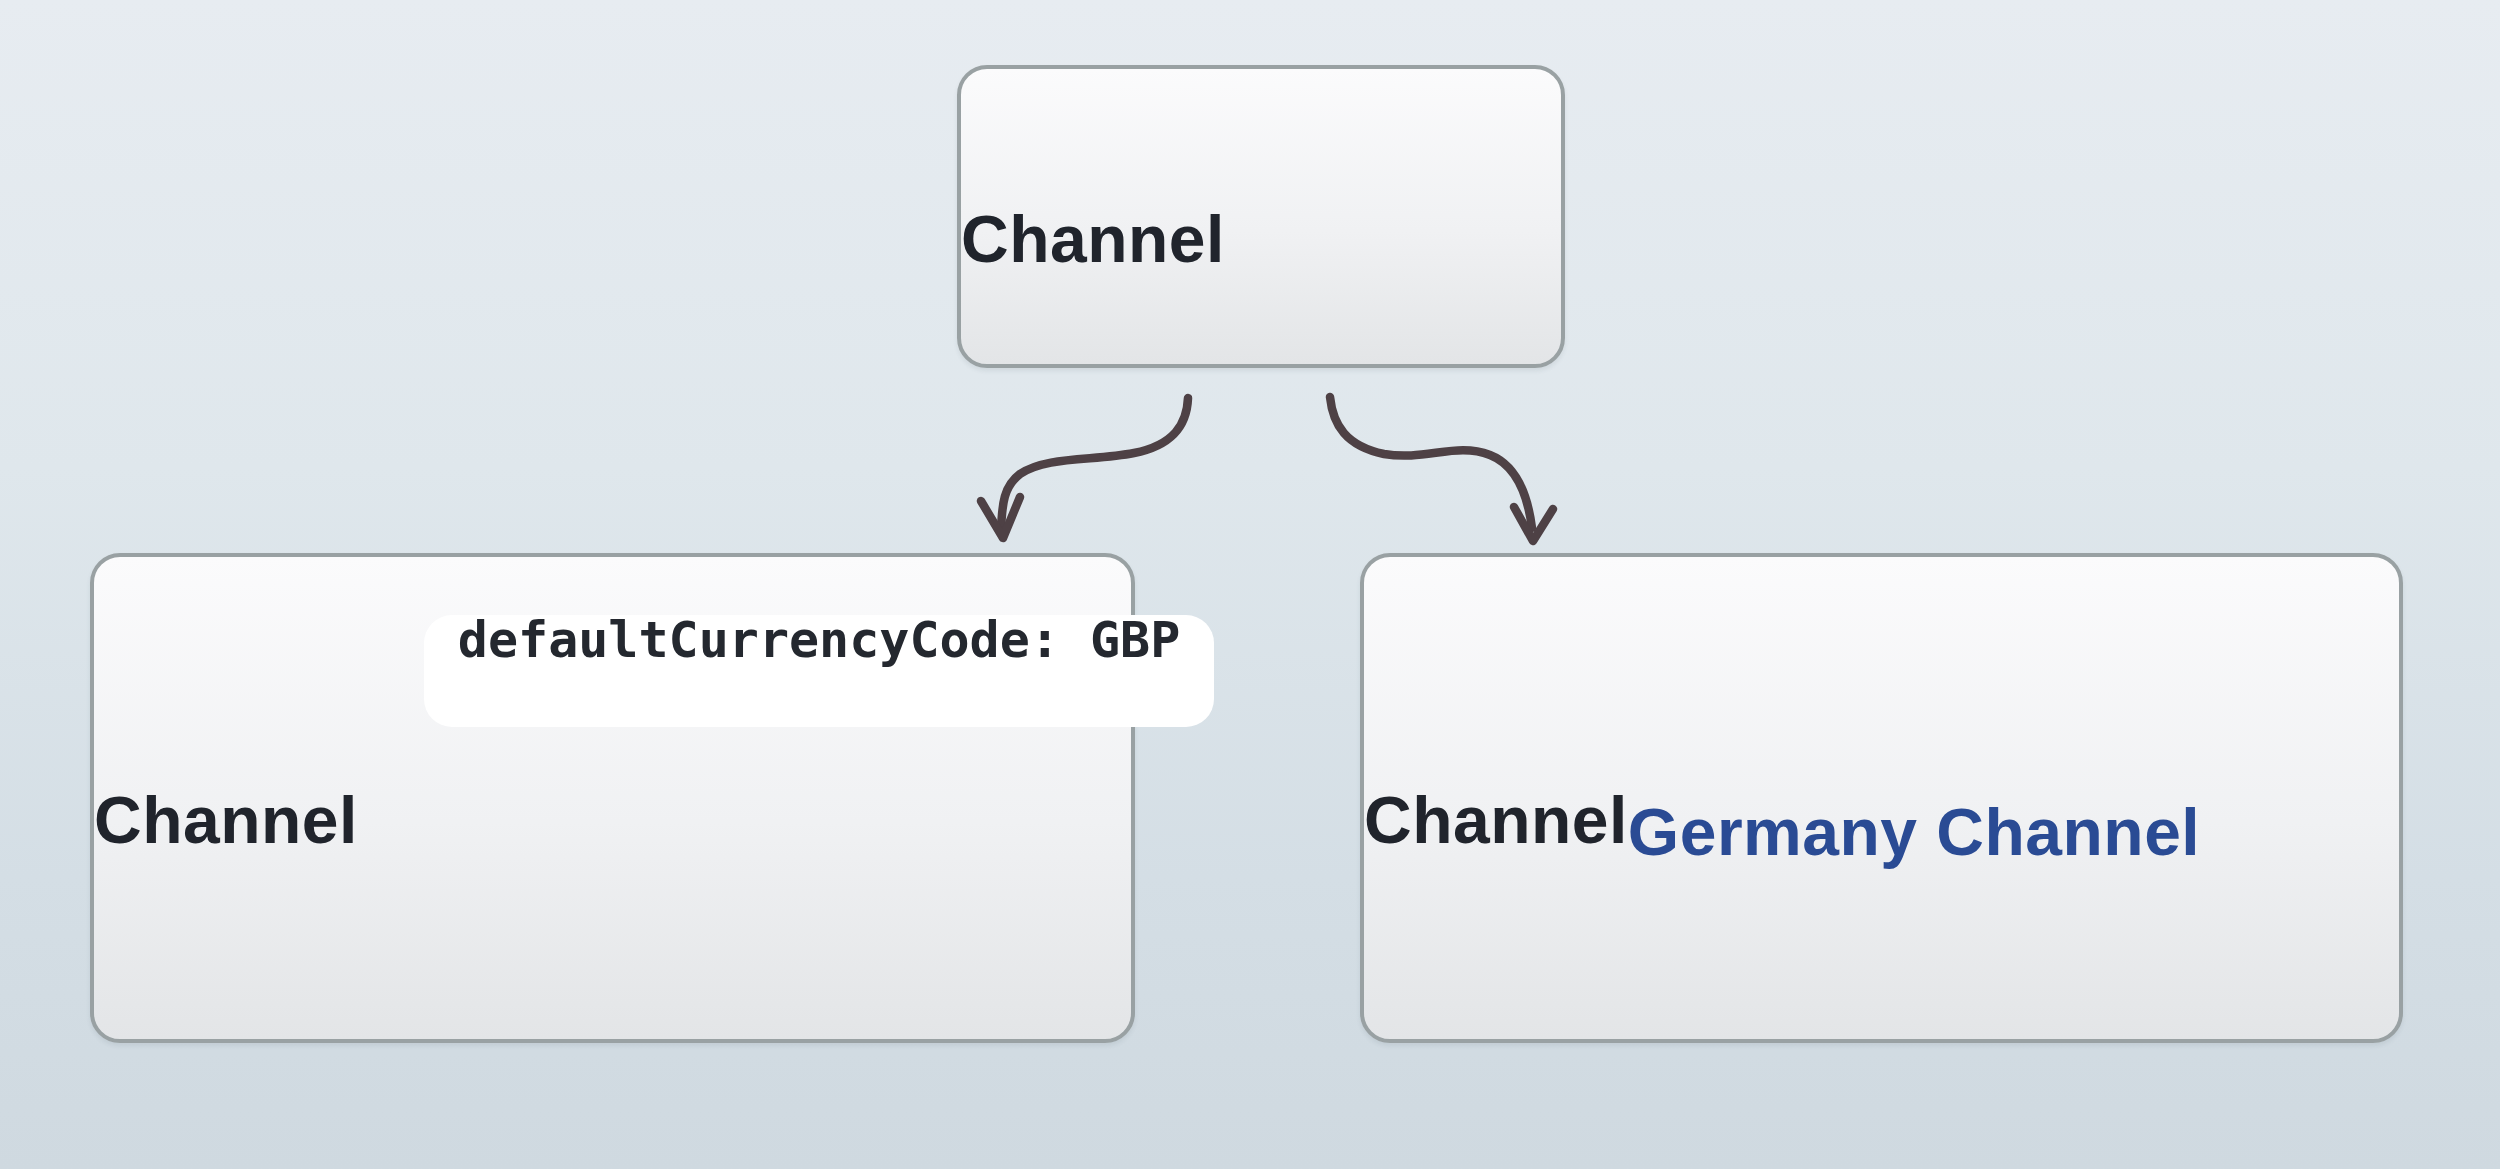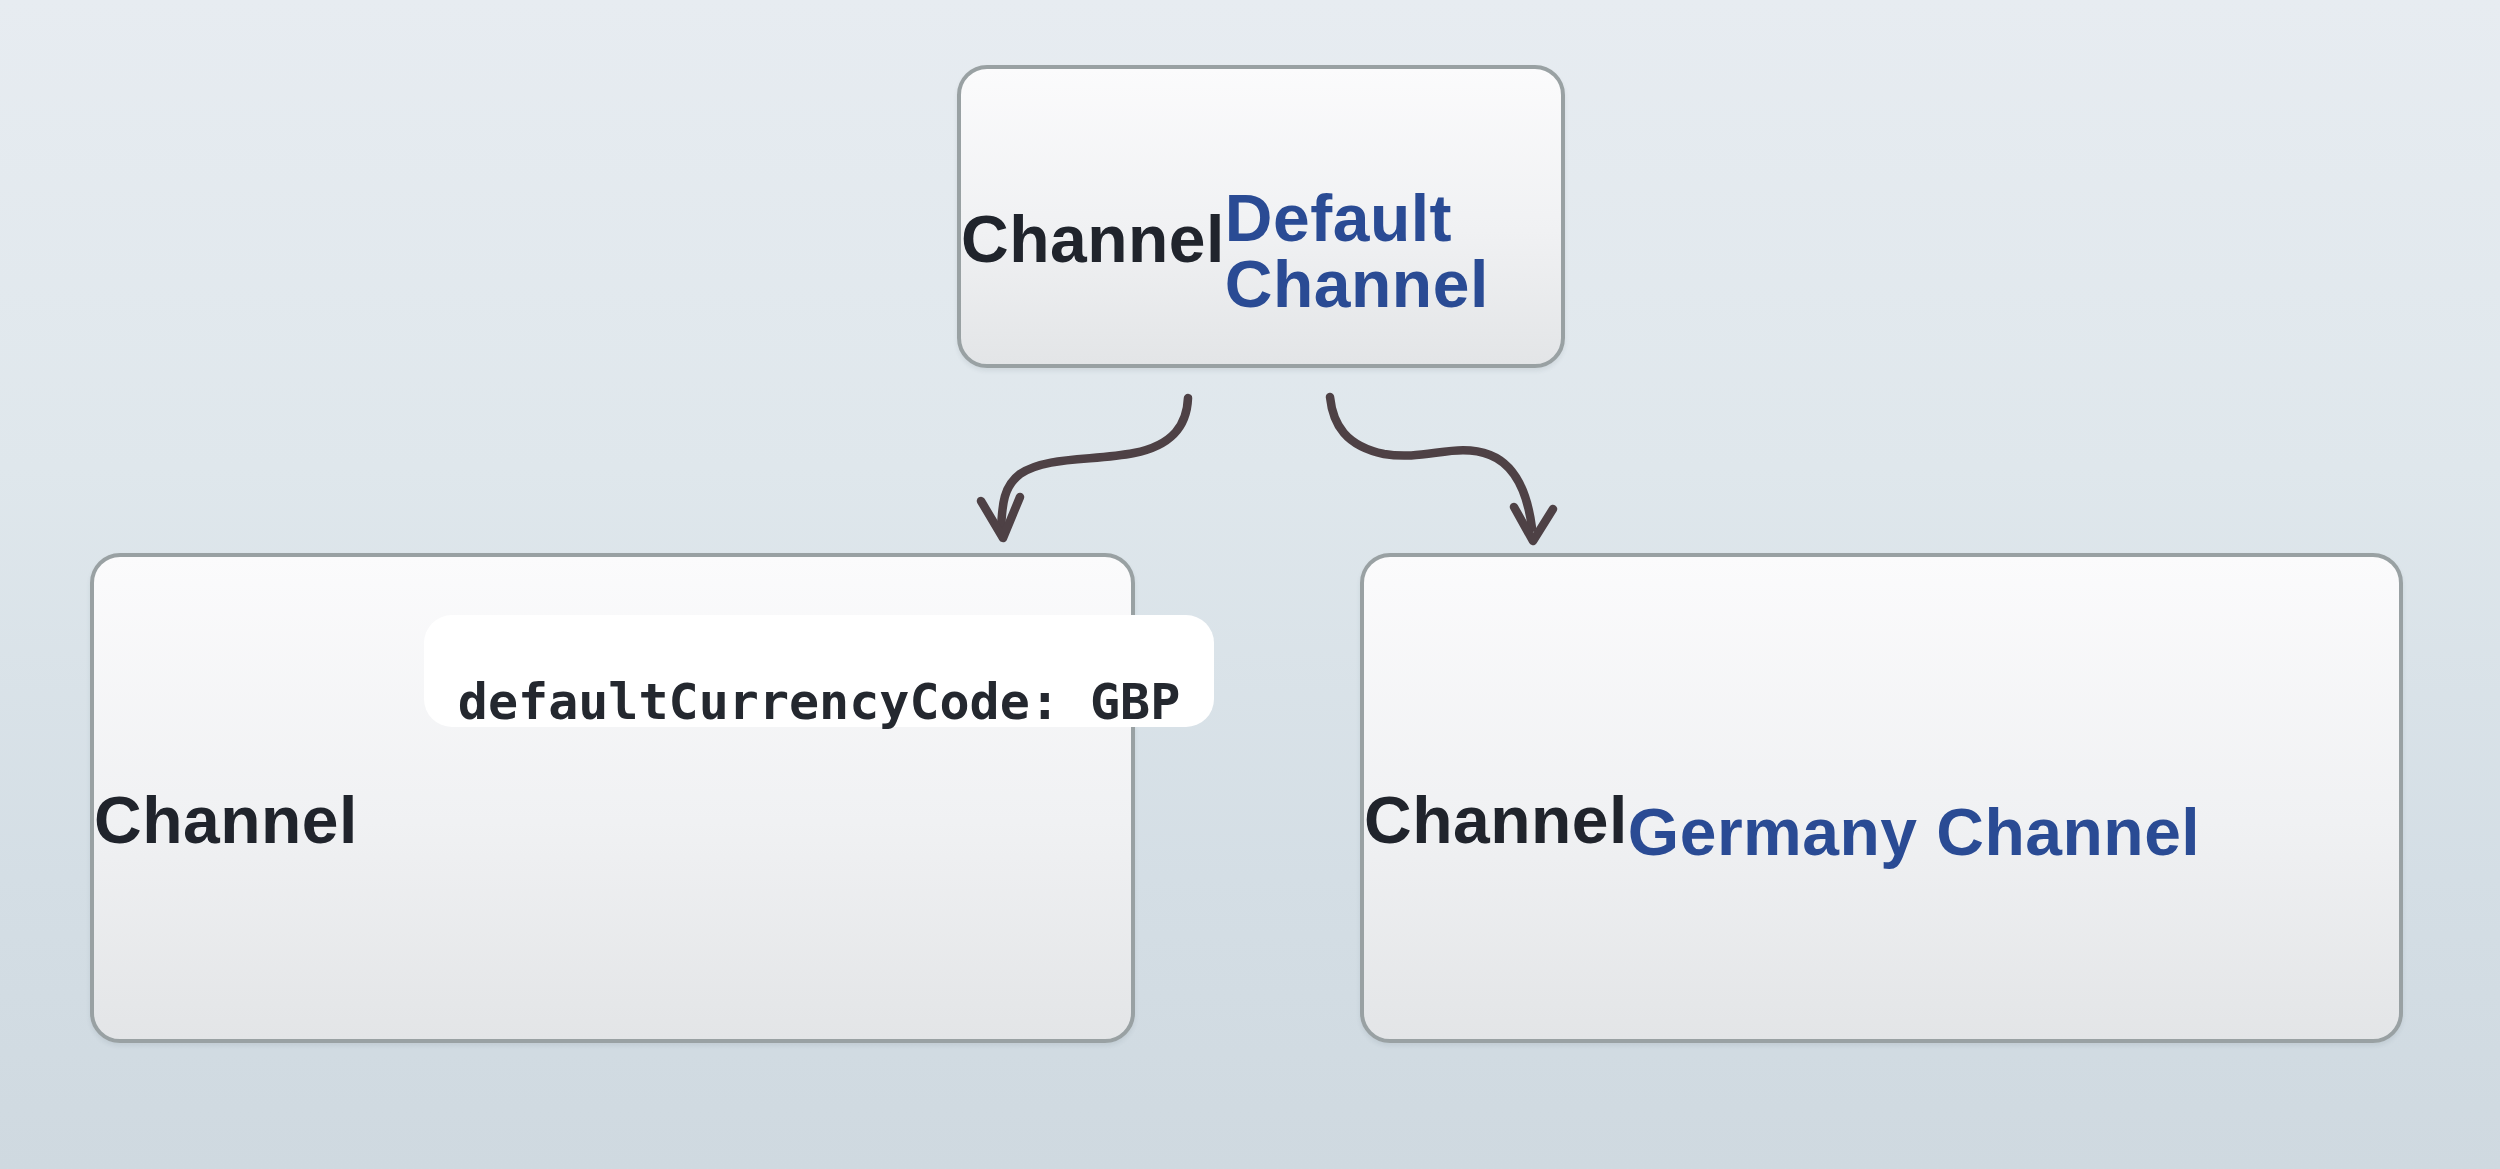--- a/index.html
+++ b/index.html
@@ -56,21 +56,21 @@
   }
   .code-pill {
     margin-top: 58px;
     align-self: stretch;
     margin-left: 66px;
     margin-right: 66px;
     height: 112px;
     border-radius: 28px;
     background: var(--code-bg, #ffffff);
     display: flex;
-    align-items: flex-end;
+    align-items: flex-start;
     padding: 0 34px;
     box-sizing: border-box;
   }
   .code-text {
     font-family: "DejaVu Sans Mono", "Liberation Mono", monospace;
     font-size: 50px;
     font-weight: 600;
     line-height: 1;
     color: var(--code-text, #24282f);
     white-space: nowrap;
@@ -108,21 +108,20 @@
       <path d="M 1330 397
                C 1333 425, 1346 446, 1384 454
                C 1426 461, 1456 442, 1490 455
                C 1518 466, 1528 497, 1532 528"></path>
       <path d="M 1514 507 L 1533 541 L 1553 509"></path>
     </g>
   </svg>
 
   <div class="node node-root">
     <div class="node-title">Channel</div>
-    <div class="node-subtitle">Default Channel</div>
   </div>
 
   <div class="node node-uk">
     <div class="node-title">Channel</div>
     <div class="code-pill">
       <span class="code-text">defaultCurrencyCode: GBP</span>
     </div>
   </div>
 
   <div class="node node-germany">

